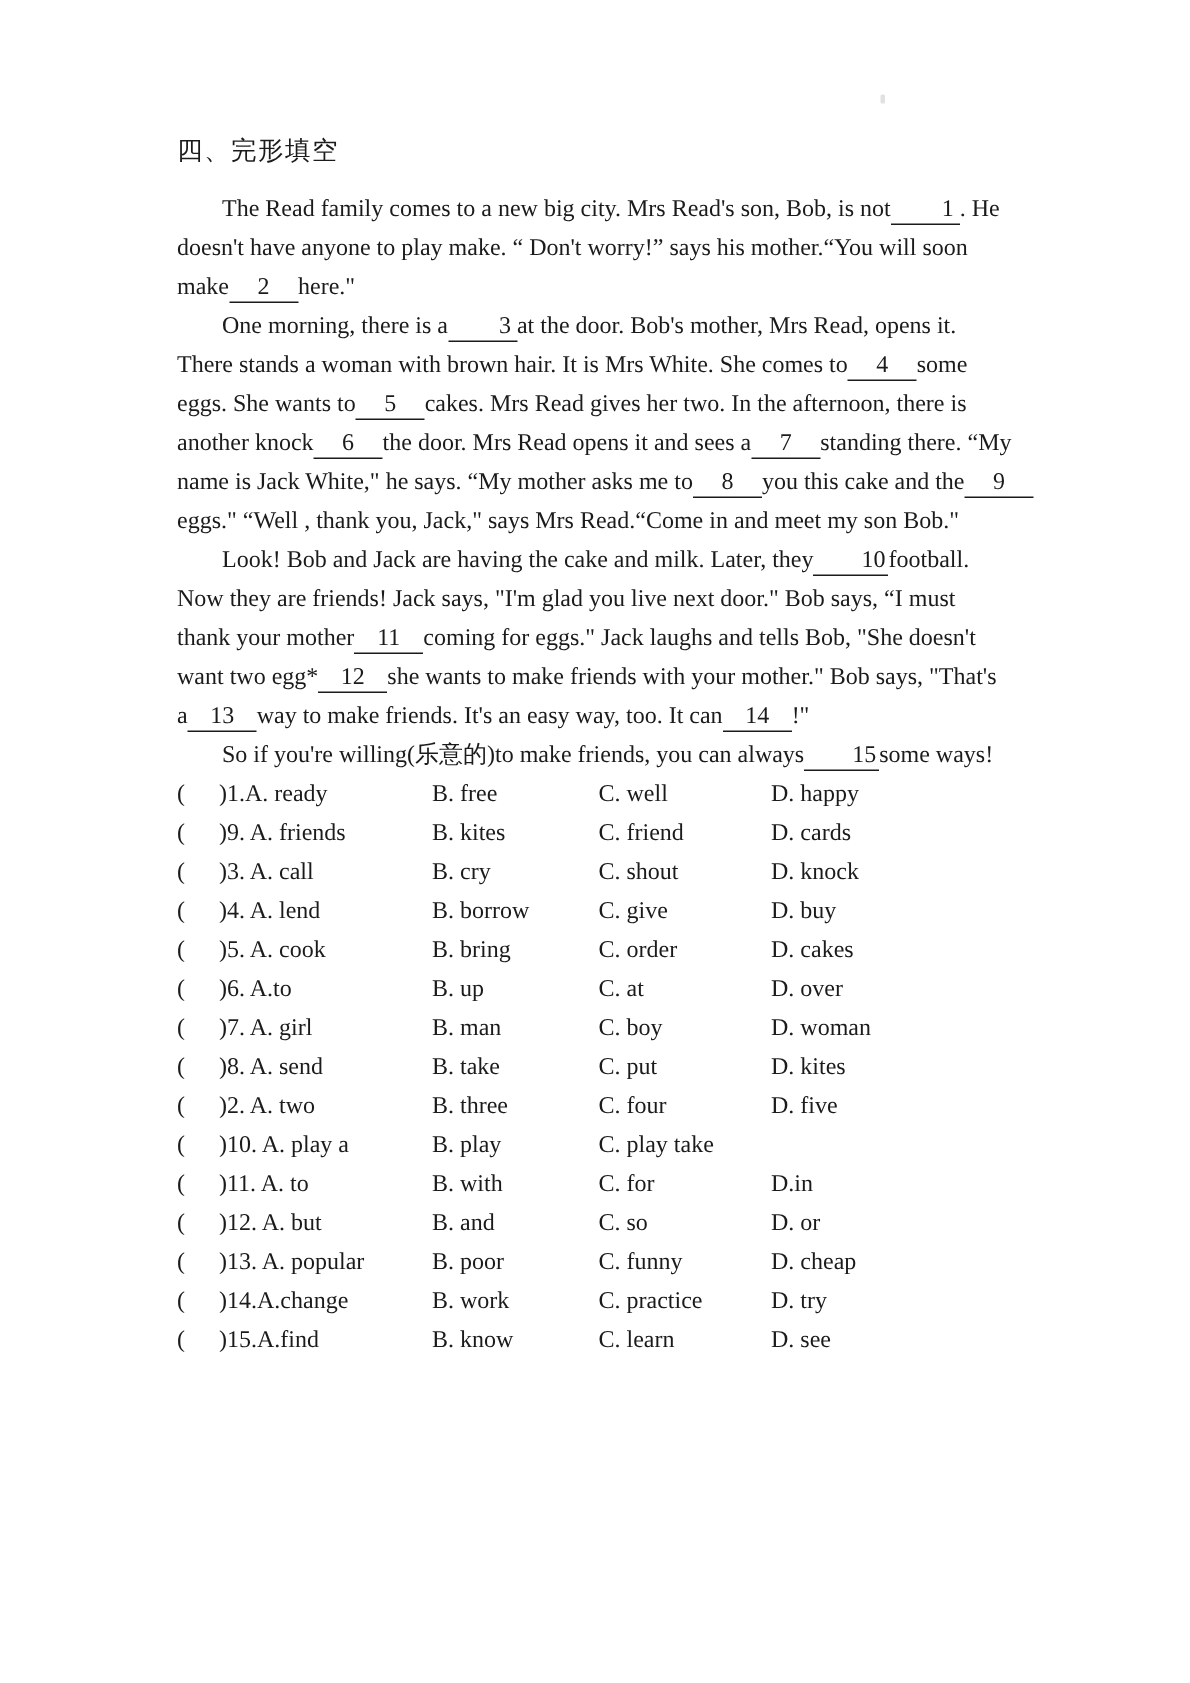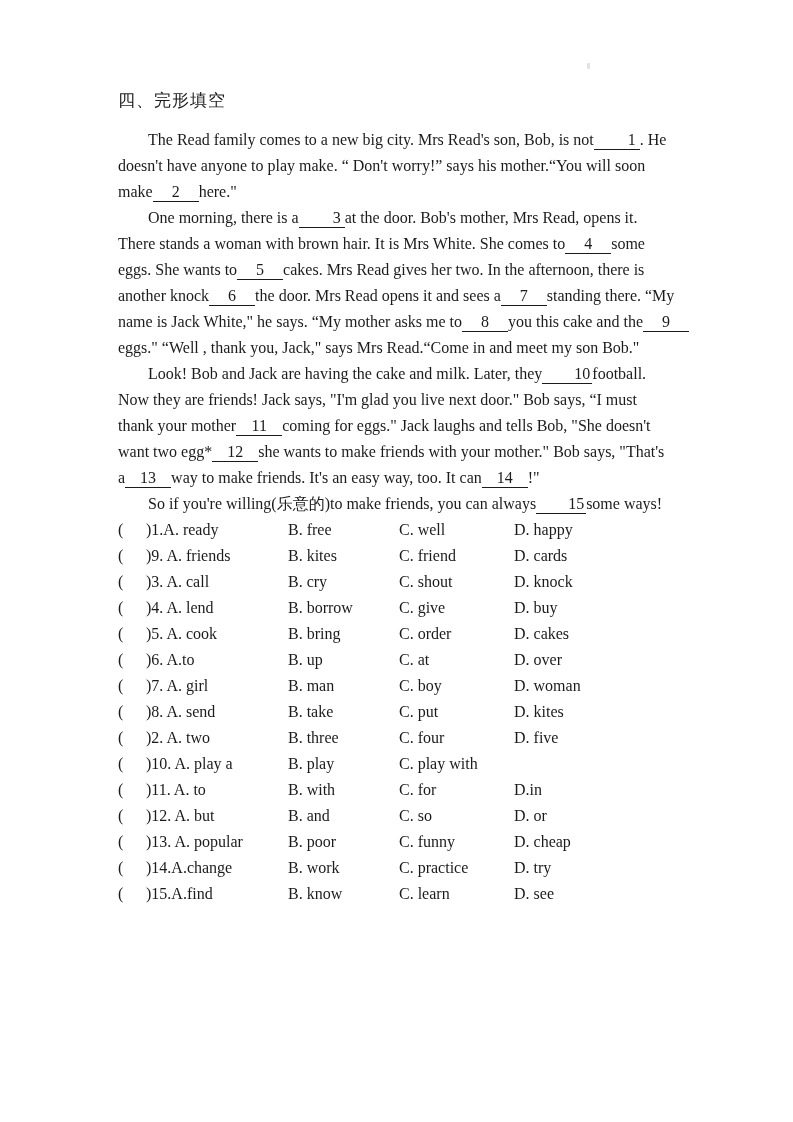--- a/index.html
+++ b/index.html
@@ -154,21 +154,21 @@
           <span>(</span>
           <span>)2. A. two</span>
           <span>B. three</span>
           <span>C. four</span>
           <span>D. five</span>
         </div>
         <div class="opt-row">
           <span>(</span>
           <span>)10. A. play a</span>
           <span>B. play</span>
-          <span>C. play with</span>
+          <span>C. play take</span>
         </div>
         <div class="opt-row">
           <span>(</span>
           <span>)11. A. to</span>
           <span>B. with</span>
           <span>C. for</span>
           <span>D.in</span>
         </div>
         <div class="opt-row">
           <span>(</span>

